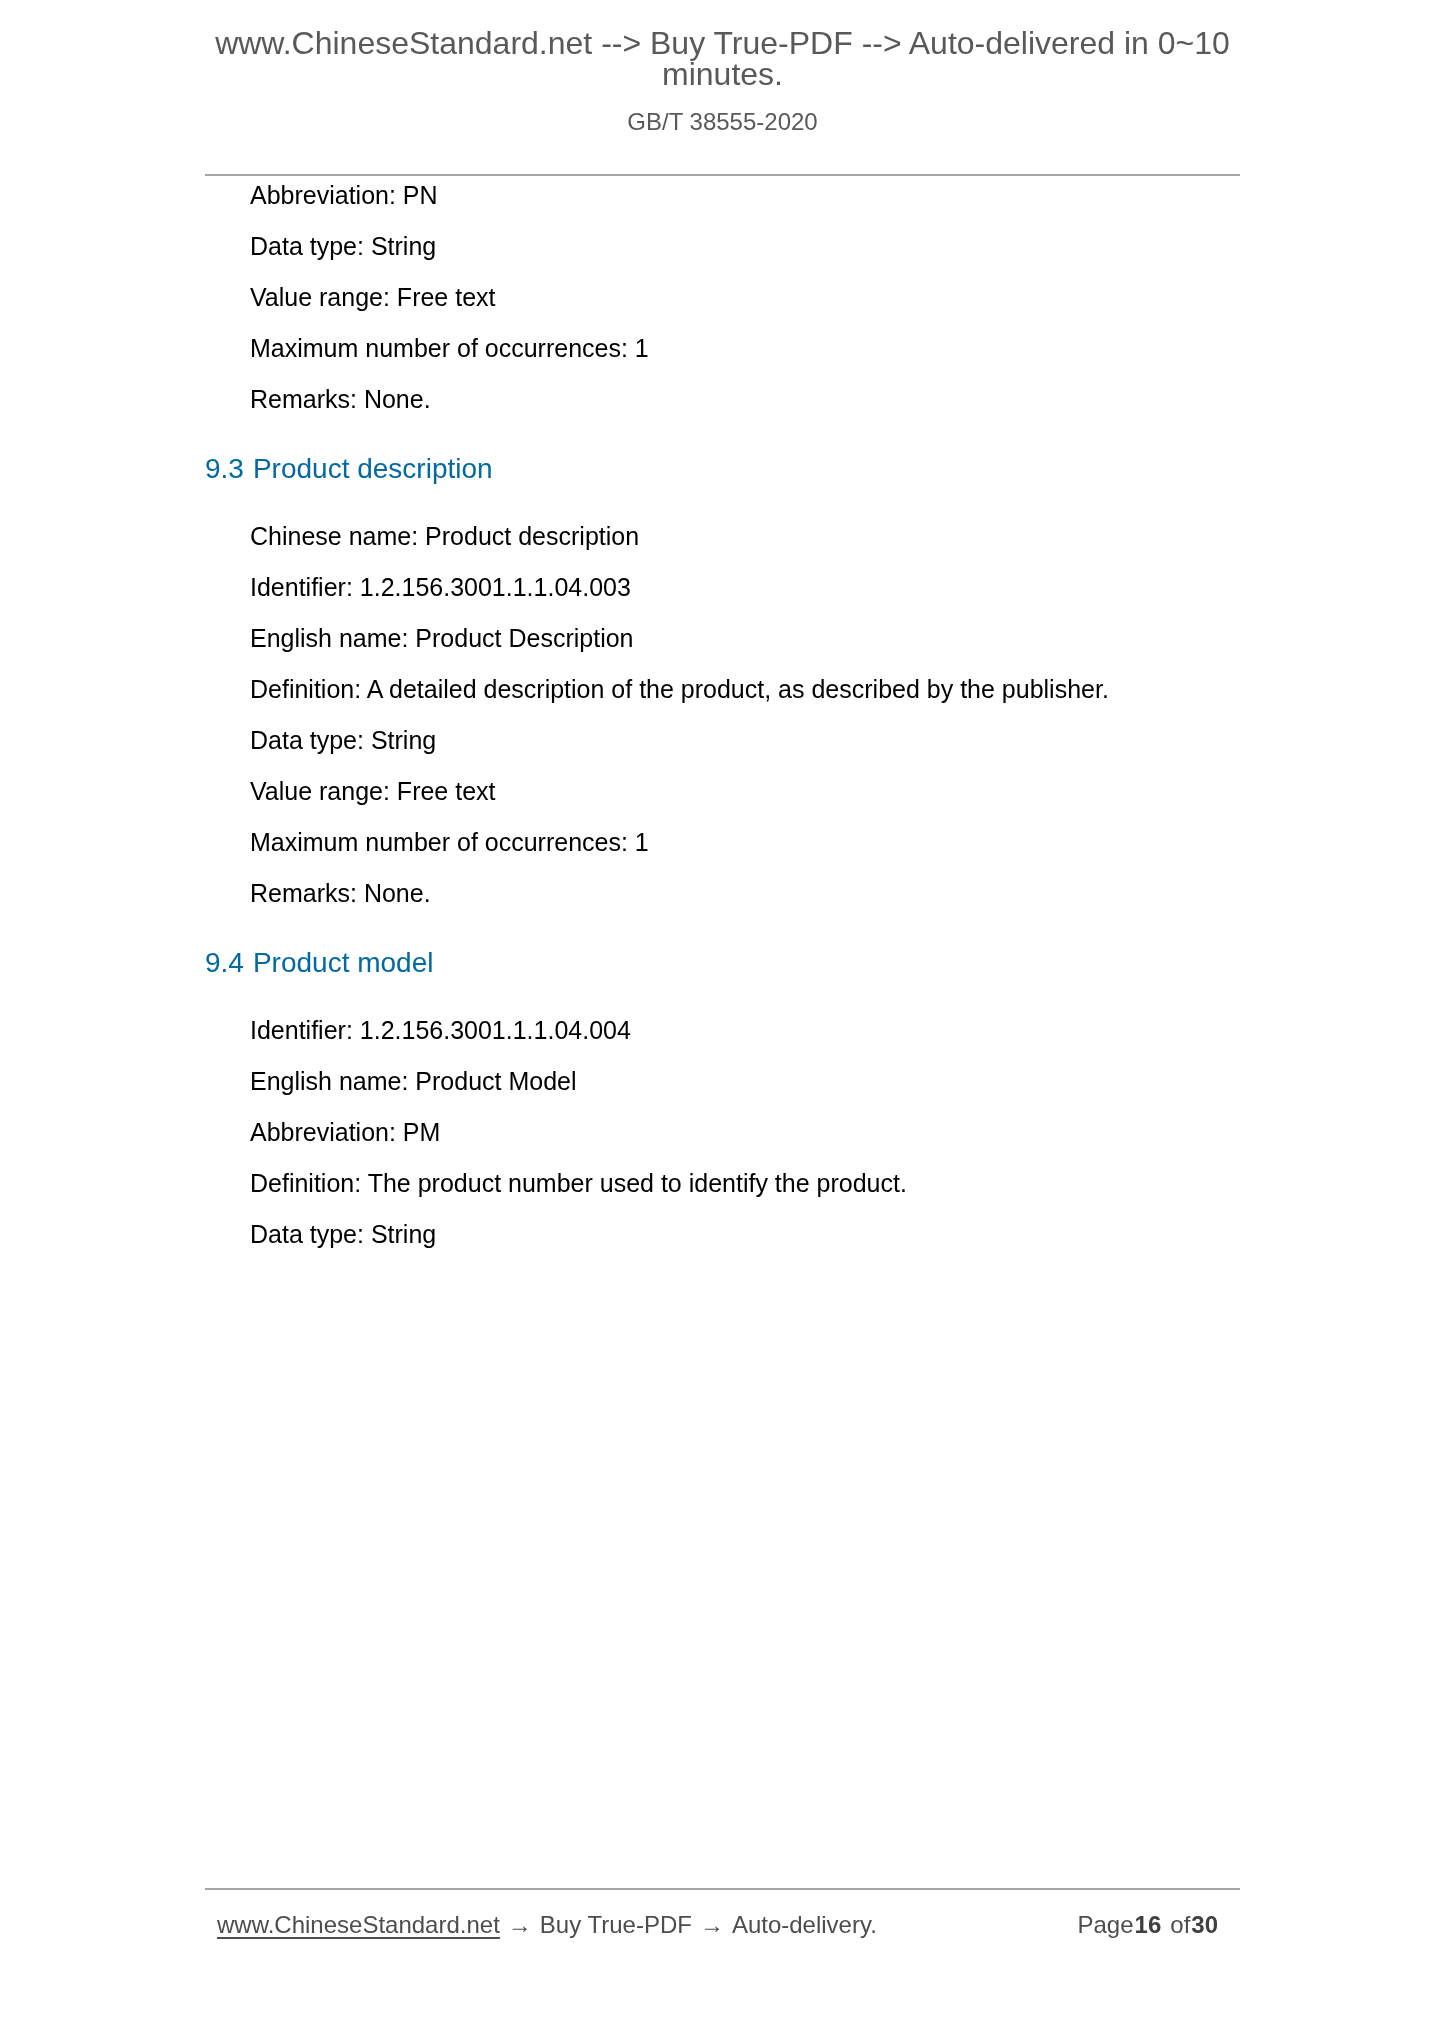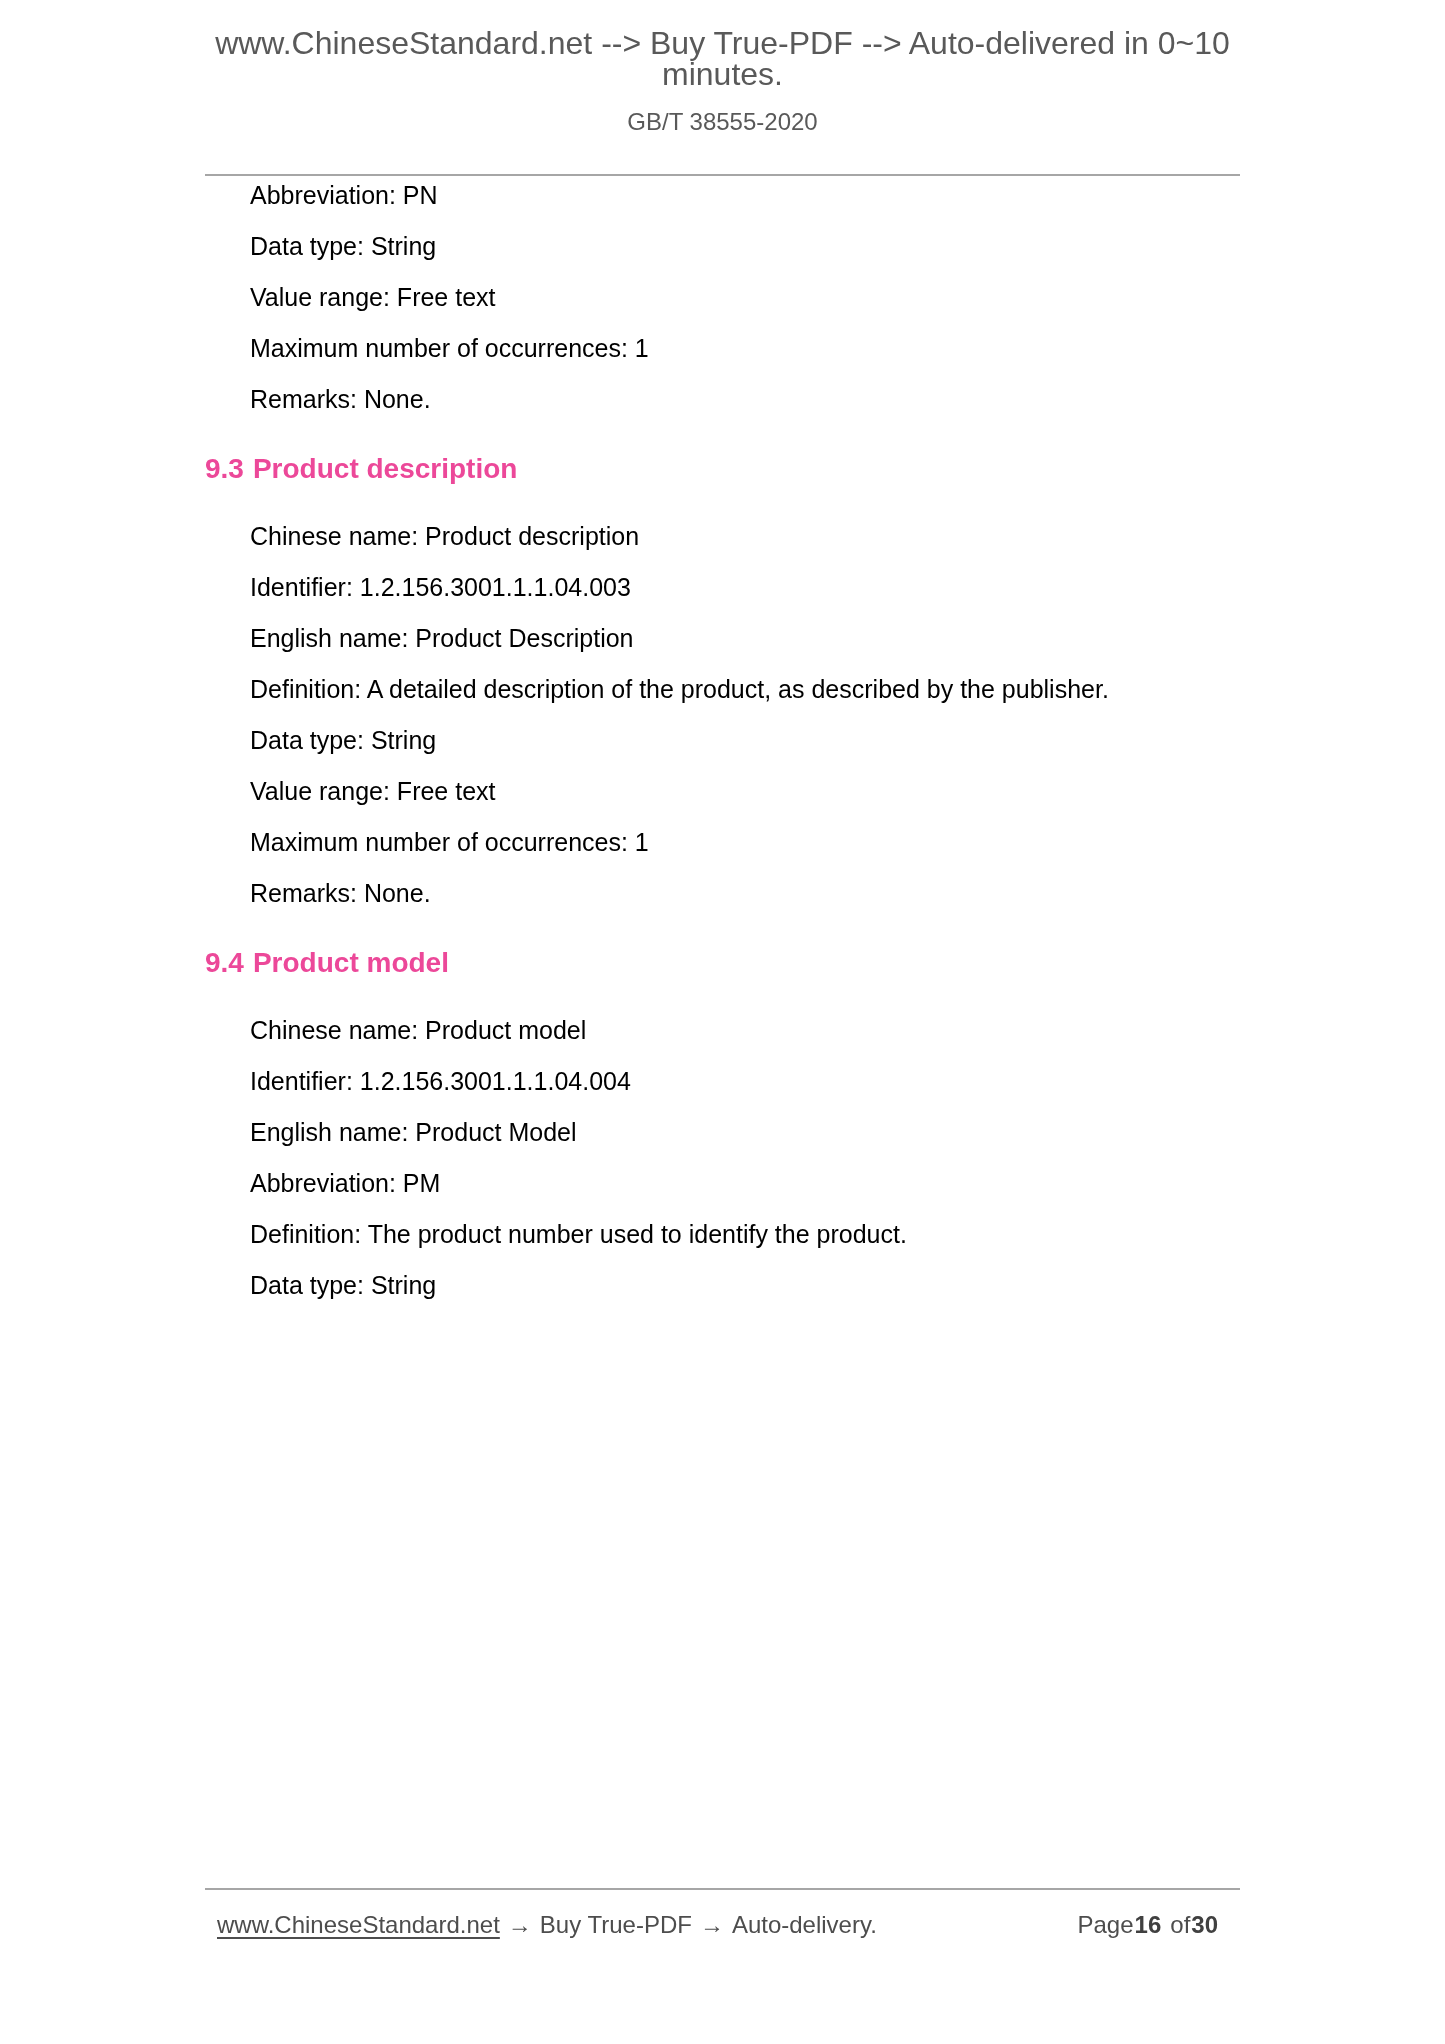--- a/index.html
+++ b/index.html
@@ -47,22 +47,22 @@
     line-height: 29px;
     color: #000000;
   }
   .body-text p.justify {
     text-align: justify;
   }
   h2.section-heading {
     margin: 38px 0 37px -45px;
     font-size: 28px;
     line-height: 33px;
-    font-weight: bold;
-    color: #ec4899;
+    font-weight: normal;
+    color: #0369a1;
   }
   h2.section-heading .sec-num { margin-right: 9px; }
   .footer-rule {
     position: absolute;
     left: 205px;
     right: 205px;
     top: 1888px;
     border: none;
     border-top: 2px solid #a6a6a6;
     margin: 0;
@@ -122,21 +122,20 @@
       <p class="justify">Definition: A detailed description of the product, as described by the publisher.</p>
       <p>Data type: String</p>
       <p>Value range: Free text</p>
       <p>Maximum number of occurrences: 1</p>
       <p>Remarks: None.</p>
 
       <h2 class="section-heading">
         <span class="sec-num">9.4</span><span>Product model</span>
       </h2>
 
-      <p>Chinese name: Product model</p>
       <p>Identifier: 1.2.156.3001.1.1.04.004</p>
       <p>English name: Product Model</p>
       <p>Abbreviation: PM</p>
       <p>Definition: The product number used to identify the product.</p>
       <p>Data type: String</p>
 
     </div>
   </div>
 
   <hr class="footer-rule">

